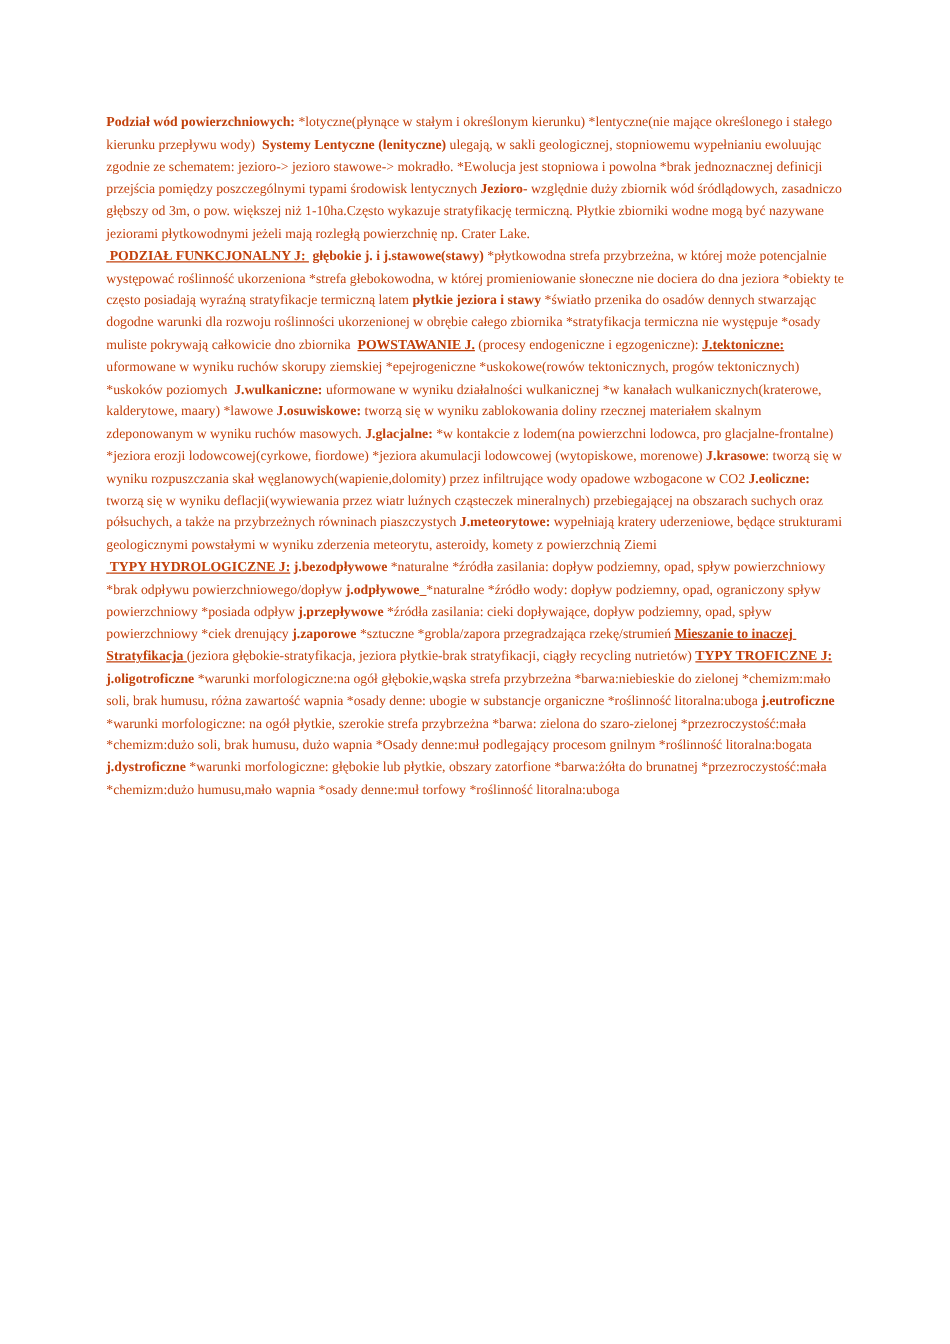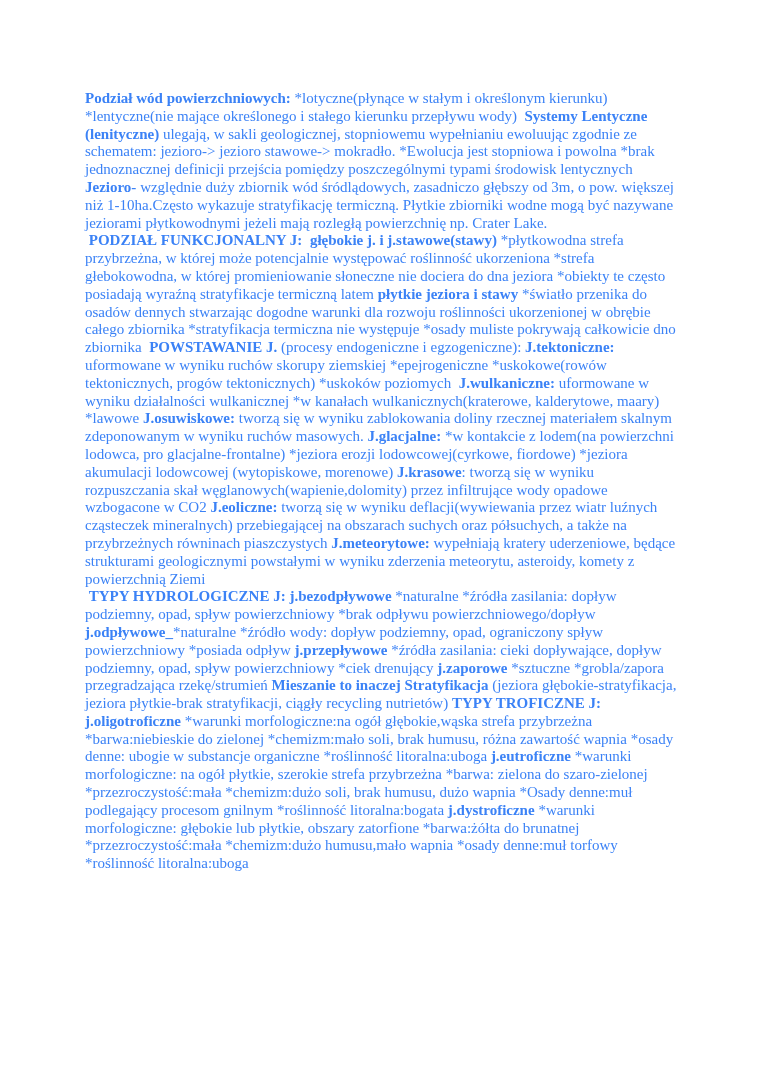--- a/index.html
+++ b/index.html
@@ -13,32 +13,32 @@
     height: 1075px;
     background: #ffffff;
     overflow: hidden;
   }
   .doc-body {
     position: absolute;
     left: 85px;
     top: 90px;
     width: 594px;
     font-family: "Liberation Serif", "DejaVu Serif", serif;
-    font-size: 15px;
+    font-size: 11px;
     line-height: 17.8px;
-    color: #3b82f6;
+    color: #c2410c;
     text-align: left;
   }
   .doc-body p {
     margin: 0;
     padding: 0;
     white-space: pre-wrap;
   }
   .seg-b { font-weight: bold; }
-  .seg-u { }
+  .seg-u { text-decoration: underline; }
 </style>
 </head>
 <body>
 
 <div class="page">
   <div class="doc-body">
       <p><span class="seg-b">Podział wód powierzchniowych:</span><span> *lotyczne(płynące w stałym i określonym kierunku) *lentyczne(nie mające określonego i stałego kierunku przepływu wody)  </span><span class="seg-b">Systemy Lentyczne (lenityczne)</span><span> ulegają, w sakli geologicznej, stopniowemu wypełnianiu ewoluując zgodnie ze schematem: jezioro-&gt; jezioro stawowe-&gt; mokradło. *Ewolucja jest stopniowa i powolna *brak jednoznacznej definicji przejścia pomiędzy poszczególnymi typami środowisk lentycznych </span><span class="seg-b">Jezioro-</span><span> względnie duży zbiornik wód śródlądowych, zasadniczo głębszy od 3m, o pow. większej niż 1-10ha.Często wykazuje stratyfikację termiczną. Płytkie zbiorniki wodne mogą być nazywane jeziorami płytkowodnymi jeżeli mają rozległą powierzchnię np. Crater Lake.</span></p>
       <p><span class="seg-b seg-u"> PODZIAŁ FUNKCJONALNY J: </span><span class="seg-b"> głębokie j. i j.stawowe(stawy)</span><span> *płytkowodna strefa przybrzeżna, w której może potencjalnie występować roślinność ukorzeniona *strefa głebokowodna, w której promieniowanie słoneczne nie dociera do dna jeziora *obiekty te często posiadają wyraźną stratyfikacje termiczną latem </span><span class="seg-b">płytkie jeziora i stawy</span><span> *światło przenika do osadów dennych stwarzając dogodne warunki dla rozwoju roślinności ukorzenionej w obrębie całego zbiornika *stratyfikacja termiczna nie występuje *osady muliste pokrywają całkowicie dno zbiornika  </span><span class="seg-b seg-u">POWSTAWANIE J.</span><span> (procesy endogeniczne i egzogeniczne): </span><span class="seg-b seg-u">J.tektoniczne:</span><span> uformowane w wyniku ruchów skorupy ziemskiej *epejrogeniczne *uskokowe(rowów tektonicznych, progów tektonicznych) *uskoków poziomych  </span><span class="seg-b">J.wulkaniczne:</span><span> uformowane w wyniku działalności wulkanicznej *w kanałach wulkanicznych(kraterowe, kalderytowe, maary) *lawowe </span><span class="seg-b">J.osuwiskowe:</span><span> tworzą się w wyniku zablokowania doliny rzecznej materiałem skalnym zdeponowanym w wyniku ruchów masowych. </span><span class="seg-b">J.glacjalne:</span><span> *w kontakcie z lodem(na powierzchni lodowca, pro glacjalne-frontalne) *jeziora erozji lodowcowej(cyrkowe, fiordowe) *jeziora akumulacji lodowcowej (wytopiskowe, morenowe) </span><span class="seg-b">J.krasowe</span><span>: tworzą się w wyniku rozpuszczania skał węglanowych(wapienie,dolomity) przez infiltrujące wody opadowe wzbogacone w CO2 </span><span class="seg-b">J.eoliczne:</span><span> tworzą się w wyniku deflacji(wywiewania przez wiatr luźnych cząsteczek mineralnych) przebiegającej na obszarach suchych oraz półsuchych, a także na przybrzeżnych równinach piaszczystych </span><span class="seg-b">J.meteorytowe:</span><span> wypełniają kratery uderzeniowe, będące strukturami geologicznymi powstałymi w wyniku zderzenia meteorytu, asteroidy, komety z powierzchnią Ziemi</span></p>
       <p><span class="seg-b seg-u"> TYPY HYDROLOGICZNE J:</span><span class="seg-b"> j.bezodpływowe</span><span> *naturalne *źródła zasilania: dopływ podziemny, opad, spływ powierzchniowy *brak odpływu powierzchniowego/dopływ </span><span class="seg-b">j.odpływowe_</span><span>*naturalne *źródło wody: dopływ podziemny, opad, ograniczony spływ powierzchniowy *posiada odpływ </span><span class="seg-b">j.przepływowe</span><span> *źródła zasilania: cieki dopływające, dopływ podziemny, opad, spływ powierzchniowy *ciek drenujący </span><span class="seg-b">j.zaporowe</span><span> *sztuczne *grobla/zapora przegradzająca rzekę/strumień </span><span class="seg-b seg-u">Mieszanie to inaczej Stratyfikacja </span><span>(jeziora głębokie-stratyfikacja, jeziora płytkie-brak stratyfikacji, ciągły recycling nutrietów) </span><span class="seg-b seg-u">TYPY TROFICZNE J:</span><span class="seg-b">  j.oligotroficzne</span><span> *warunki morfologiczne:na ogół głębokie,wąska strefa przybrzeżna *barwa:niebieskie do zielonej *chemizm:mało soli, brak humusu, różna zawartość wapnia *osady denne: ubogie w substancje organiczne *roślinność litoralna:uboga </span><span class="seg-b">j.eutroficzne</span><span> *warunki morfologiczne: na ogół płytkie, szerokie strefa przybrzeżna *barwa: zielona do szaro-zielonej *przezroczystość:mała *chemizm:dużo soli, brak humusu, dużo wapnia *Osady denne:muł podlegający procesom gnilnym *roślinność litoralna:bogata </span><span class="seg-b">j.dystroficzne</span><span> *warunki morfologiczne: głębokie lub płytkie, obszary zatorfione *barwa:żółta do brunatnej *przezroczystość:mała *chemizm:dużo humusu,mało wapnia *osady denne:muł torfowy *roślinność litoralna:uboga</span></p>
     </div>

